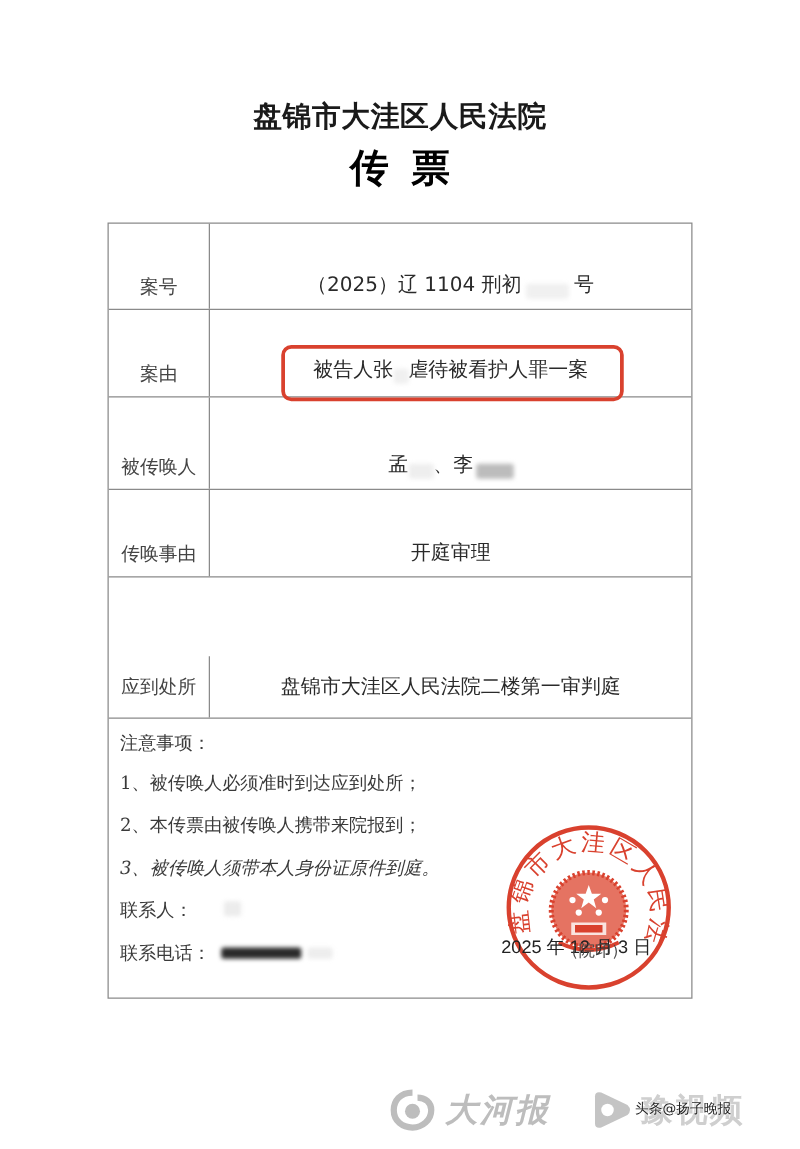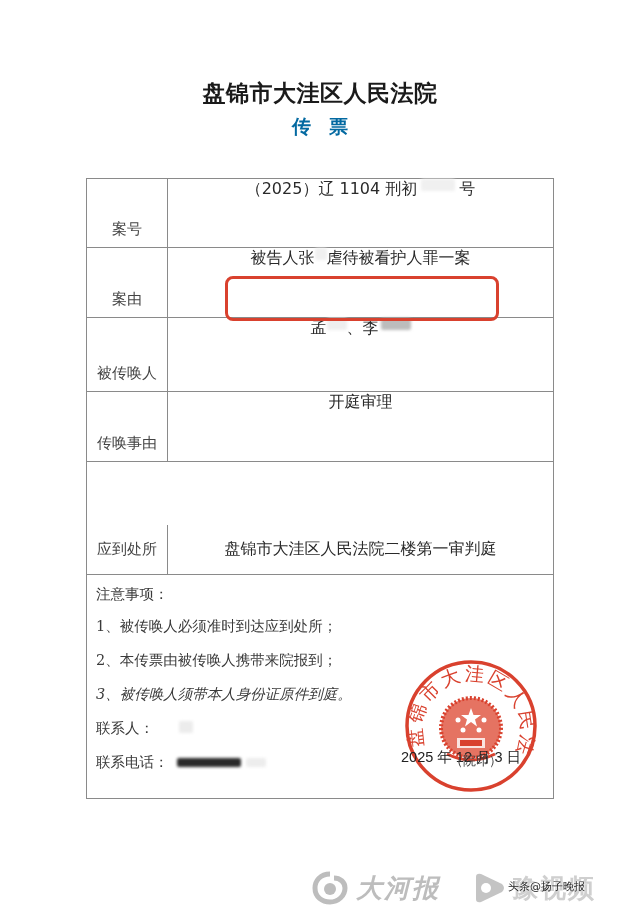--- a/index.html
+++ b/index.html
@@ -8,38 +8,38 @@
     font-family: "DejaVu Serif", "Liberation Serif", serif; color: #2b2b2b;
   }
   .court-title {
     position: absolute; left: 0; width: 640px; top: 78px; text-align: center;
     font-family: "DejaVu Sans", "Liberation Sans", sans-serif; font-weight: bold;
     font-size: 23px; color: #1a1a1a; letter-spacing: 0.5px;
   }
   .doc-title {
     position: absolute; left: 0; width: 640px; top: 114px; text-align: center;
     font-family: "DejaVu Sans", "Liberation Sans", sans-serif; font-weight: bold;
-    font-size: 19px; color: #0369a1; letter-spacing: 18px; text-indent: 18px;
+    font-size: 31px; color: #000000; letter-spacing: 18px; text-indent: 18px;
   }
   .form-frame {
     position: absolute; left: 86px; top: 178px; width: 468px; height: 621px;
     border: 1.5px solid #8a8a8a; box-sizing: border-box;
   }
   .row {
     position: absolute; left: 0; width: 100%; border-bottom: 1.2px solid #8a8a8a; box-sizing: border-box;
   }
   .row .label {
     position: absolute; left: 0; width: 81px; top: 0; bottom: 0;
     border-right: 1.2px solid #8a8a8a; box-sizing: border-box;
     display: flex; align-items: flex-end; justify-content: center; padding-bottom: 8px;
     font-size: 15px; color: #444;
   }
   .row .value {
     position: absolute; left: 81px; right: 0; top: 0; bottom: 0;
-    display: flex; justify-content: center; padding-bottom: 8px;
+    display: flex; align-items: flex-end; justify-content: center; padding-bottom: 8px;
     font-size: 16px; color: #2a2a2a;
   }
   .sans-val { font-family: "DejaVu Sans", "Liberation Sans", sans-serif; }
   .highlight-box {
     position: absolute; left: 138px; top: 97px; width: 274px; height: 45px;
     border: 3px solid #d9412e; border-radius: 8px; box-sizing: border-box;
   }
   .blur { display: inline-block; background: #e8e8e8; height: 12px; border-radius: 2px; filter: blur(1.5px); }
   .blur.dark { background: #5a5a5a; }
   .blur.mid { background: #bcbcbc; }

